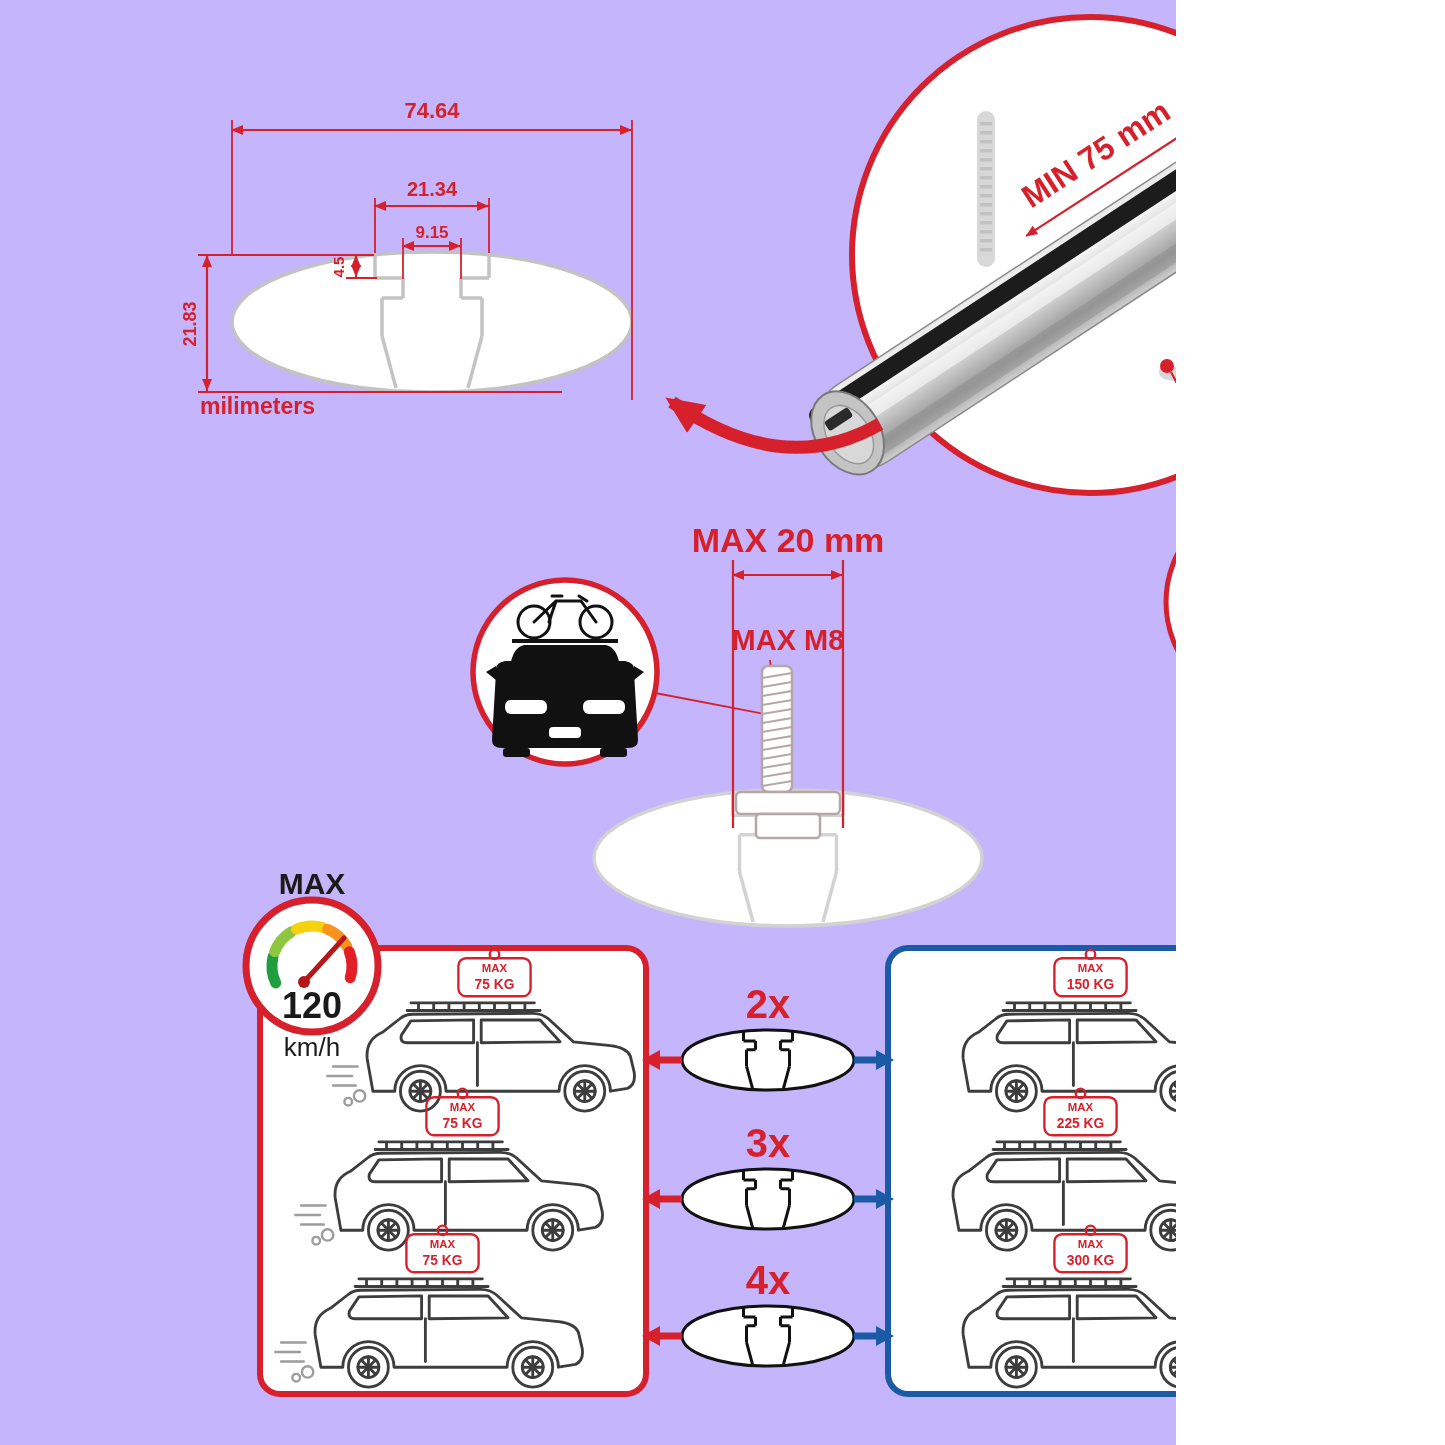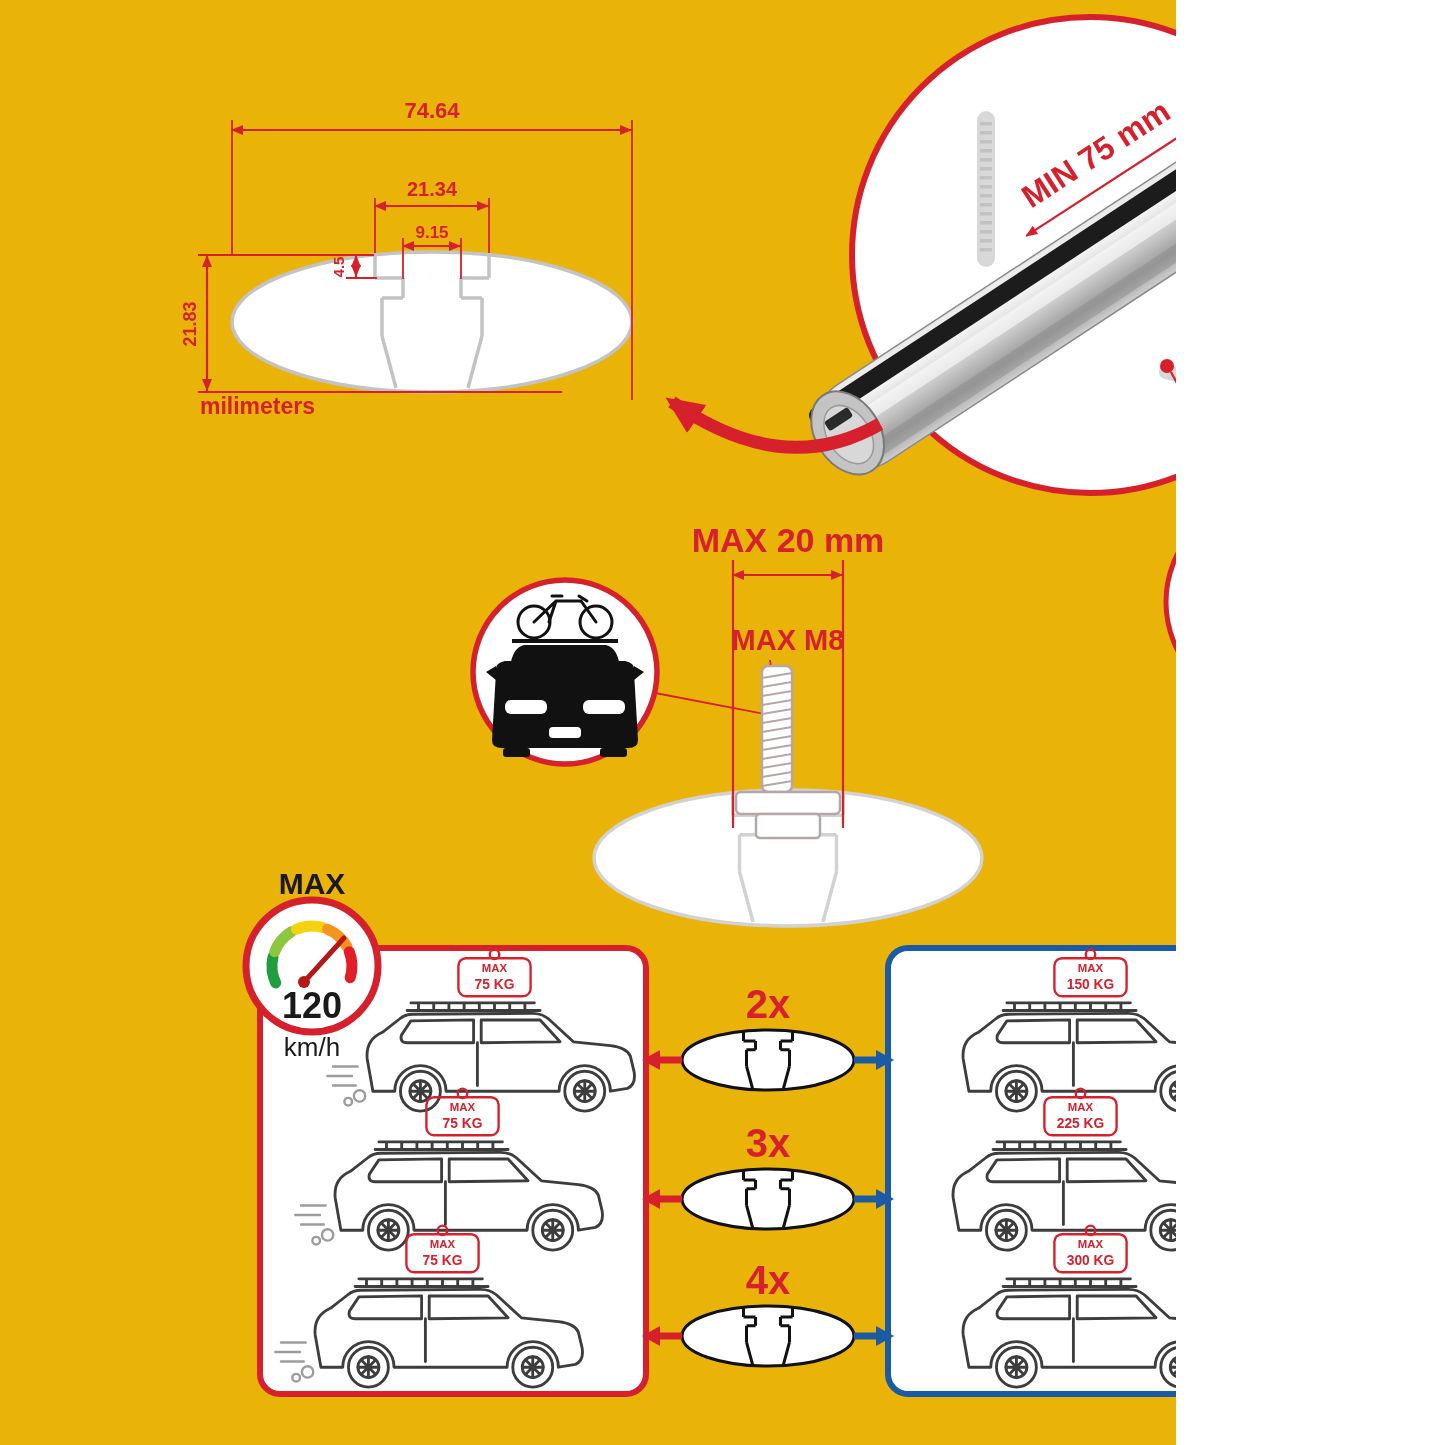--- a/index.html
+++ b/index.html
@@ -1,16 +1,16 @@
 <!DOCTYPE html>
 <html><head>
 <meta charset="utf-8">
 <style>
   html,body{margin:0;padding:0;background:#ffffff;}
-  .stage{position:relative;width:1176px;height:1445px;background:#eab308;overflow:hidden;}
+  .stage{position:relative;width:1176px;height:1445px;background:#c4b5fd;overflow:hidden;}
   svg{display:block;}
   text{font-family:"Liberation Sans","DejaVu Sans",sans-serif;}
   .dim{fill:#d6212d;font-weight:bold;text-anchor:middle;}
   .blacktxt{fill:#1a1a1a;font-weight:bold;text-anchor:middle;}
   .redline{stroke:#d6212d;stroke-width:1.8;fill:none;}
   .redline2{stroke:#d6212d;stroke-width:2.2;fill:none;}
   .tagline{stroke:#d6212d;stroke-width:2.5;fill:none;}
   .tag-max{fill:#d6212d;font-weight:bold;font-size:12px;text-anchor:middle;}
   .tag-val{fill:#d6212d;font-weight:bold;font-size:14.5px;text-anchor:middle;}
   .mult{fill:#d6212d;font-weight:bold;font-size:40px;text-anchor:middle;}

